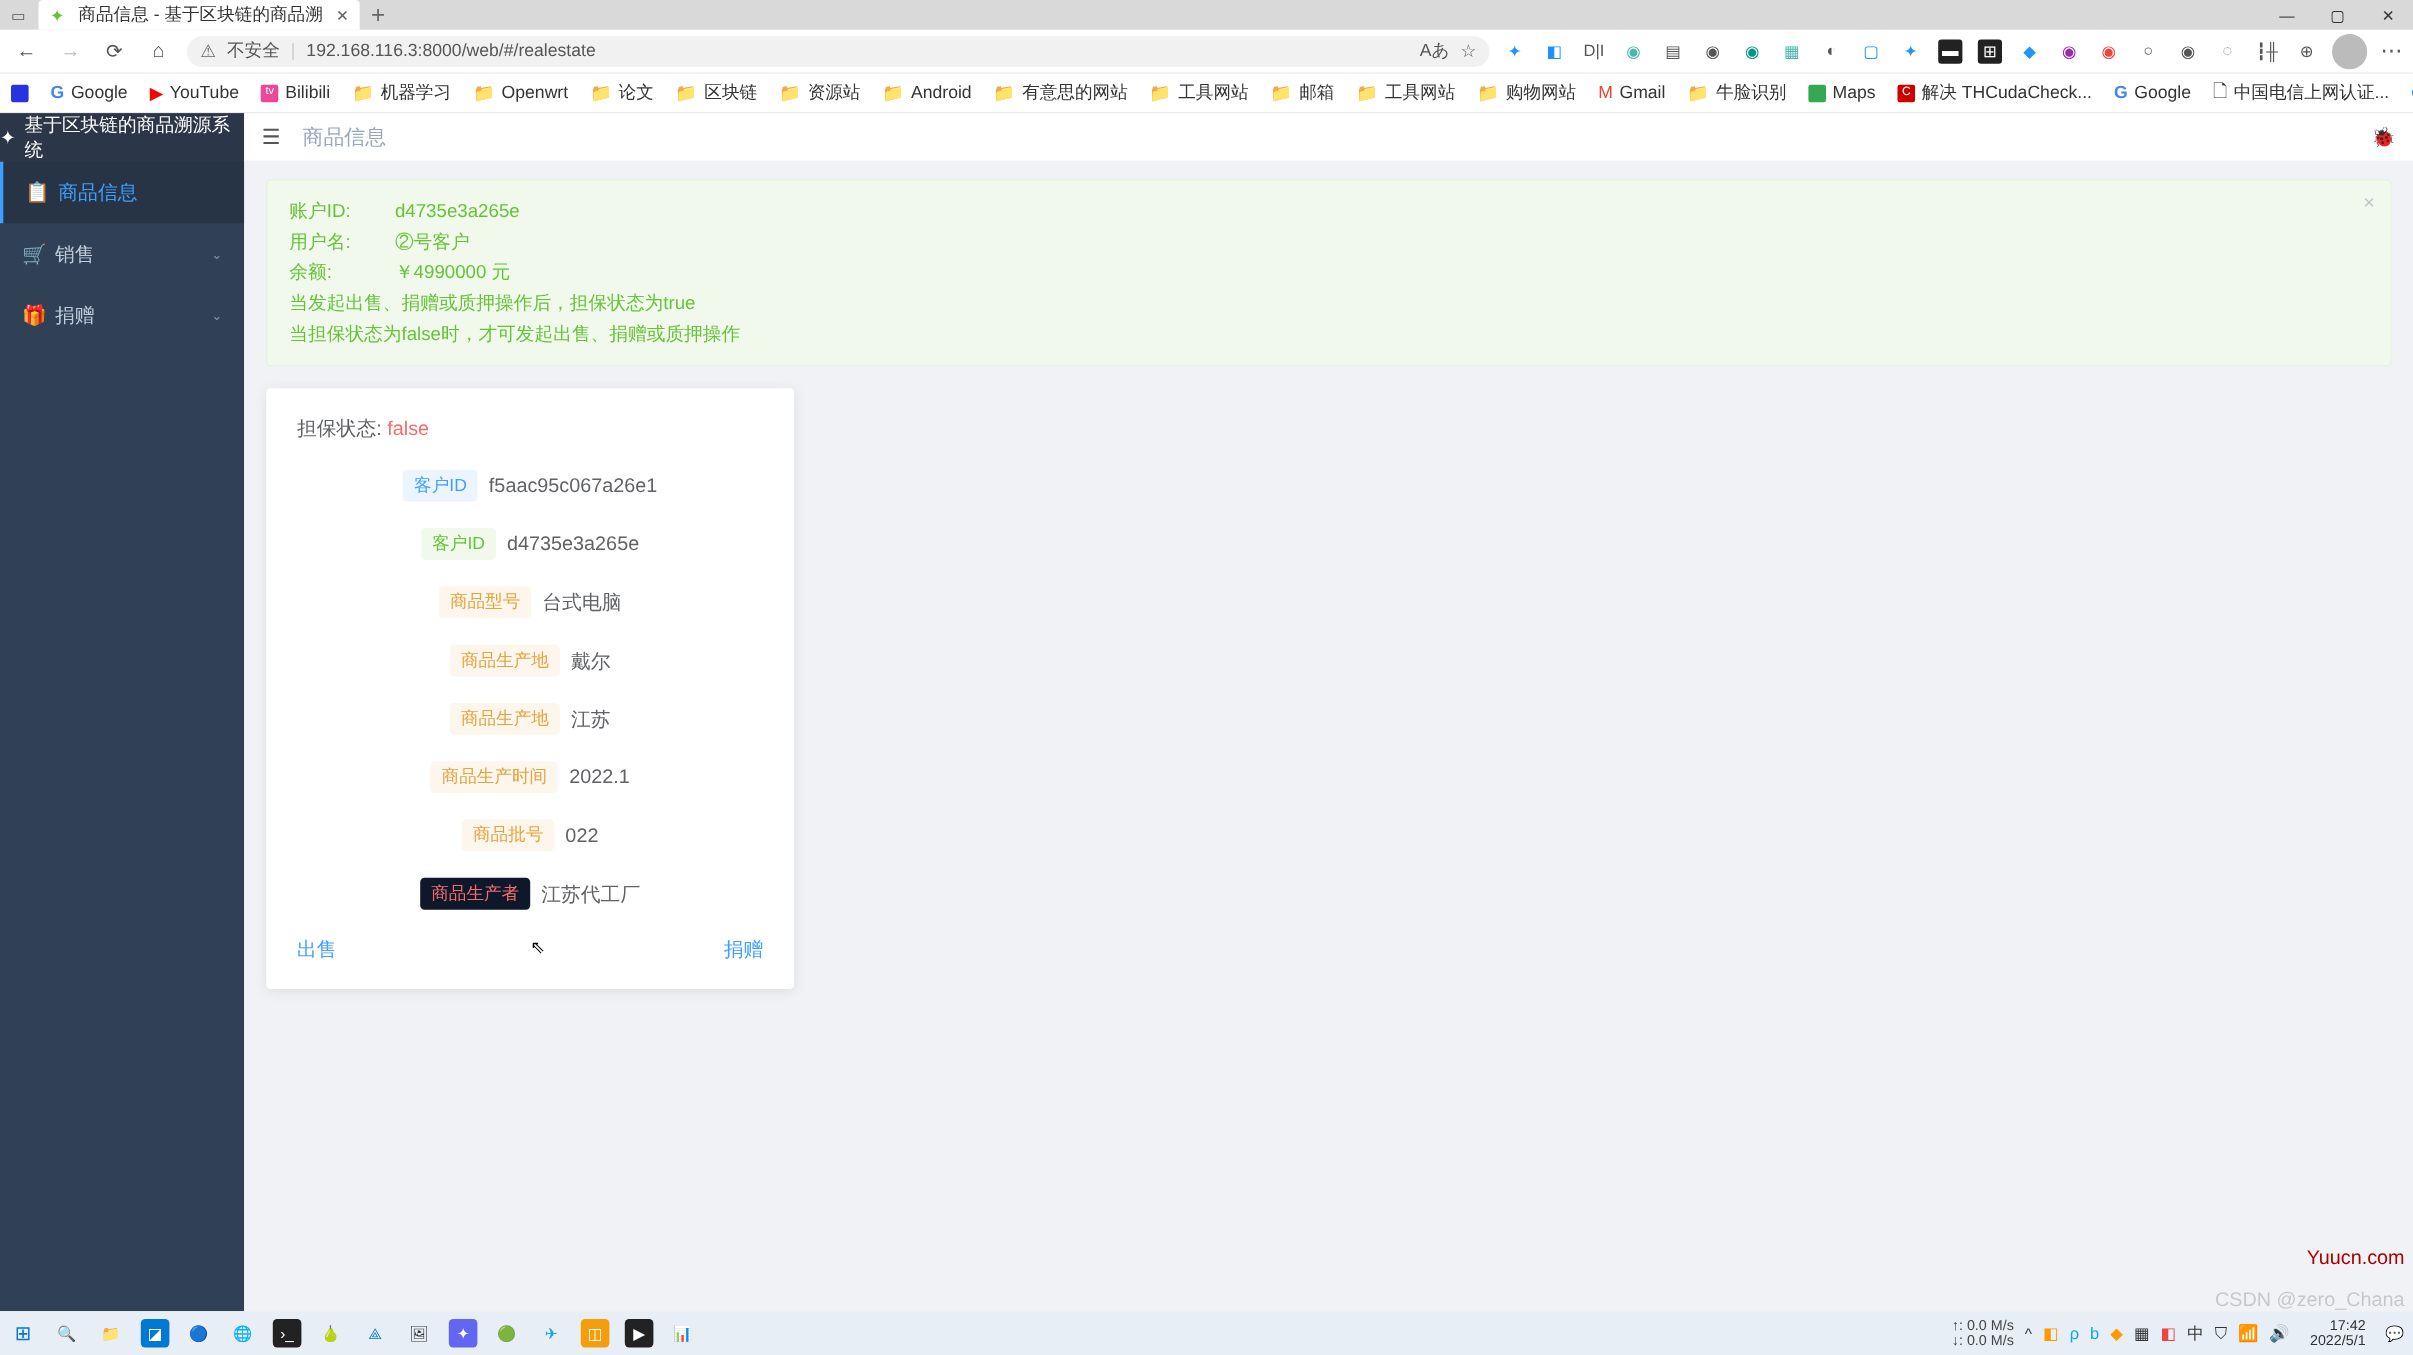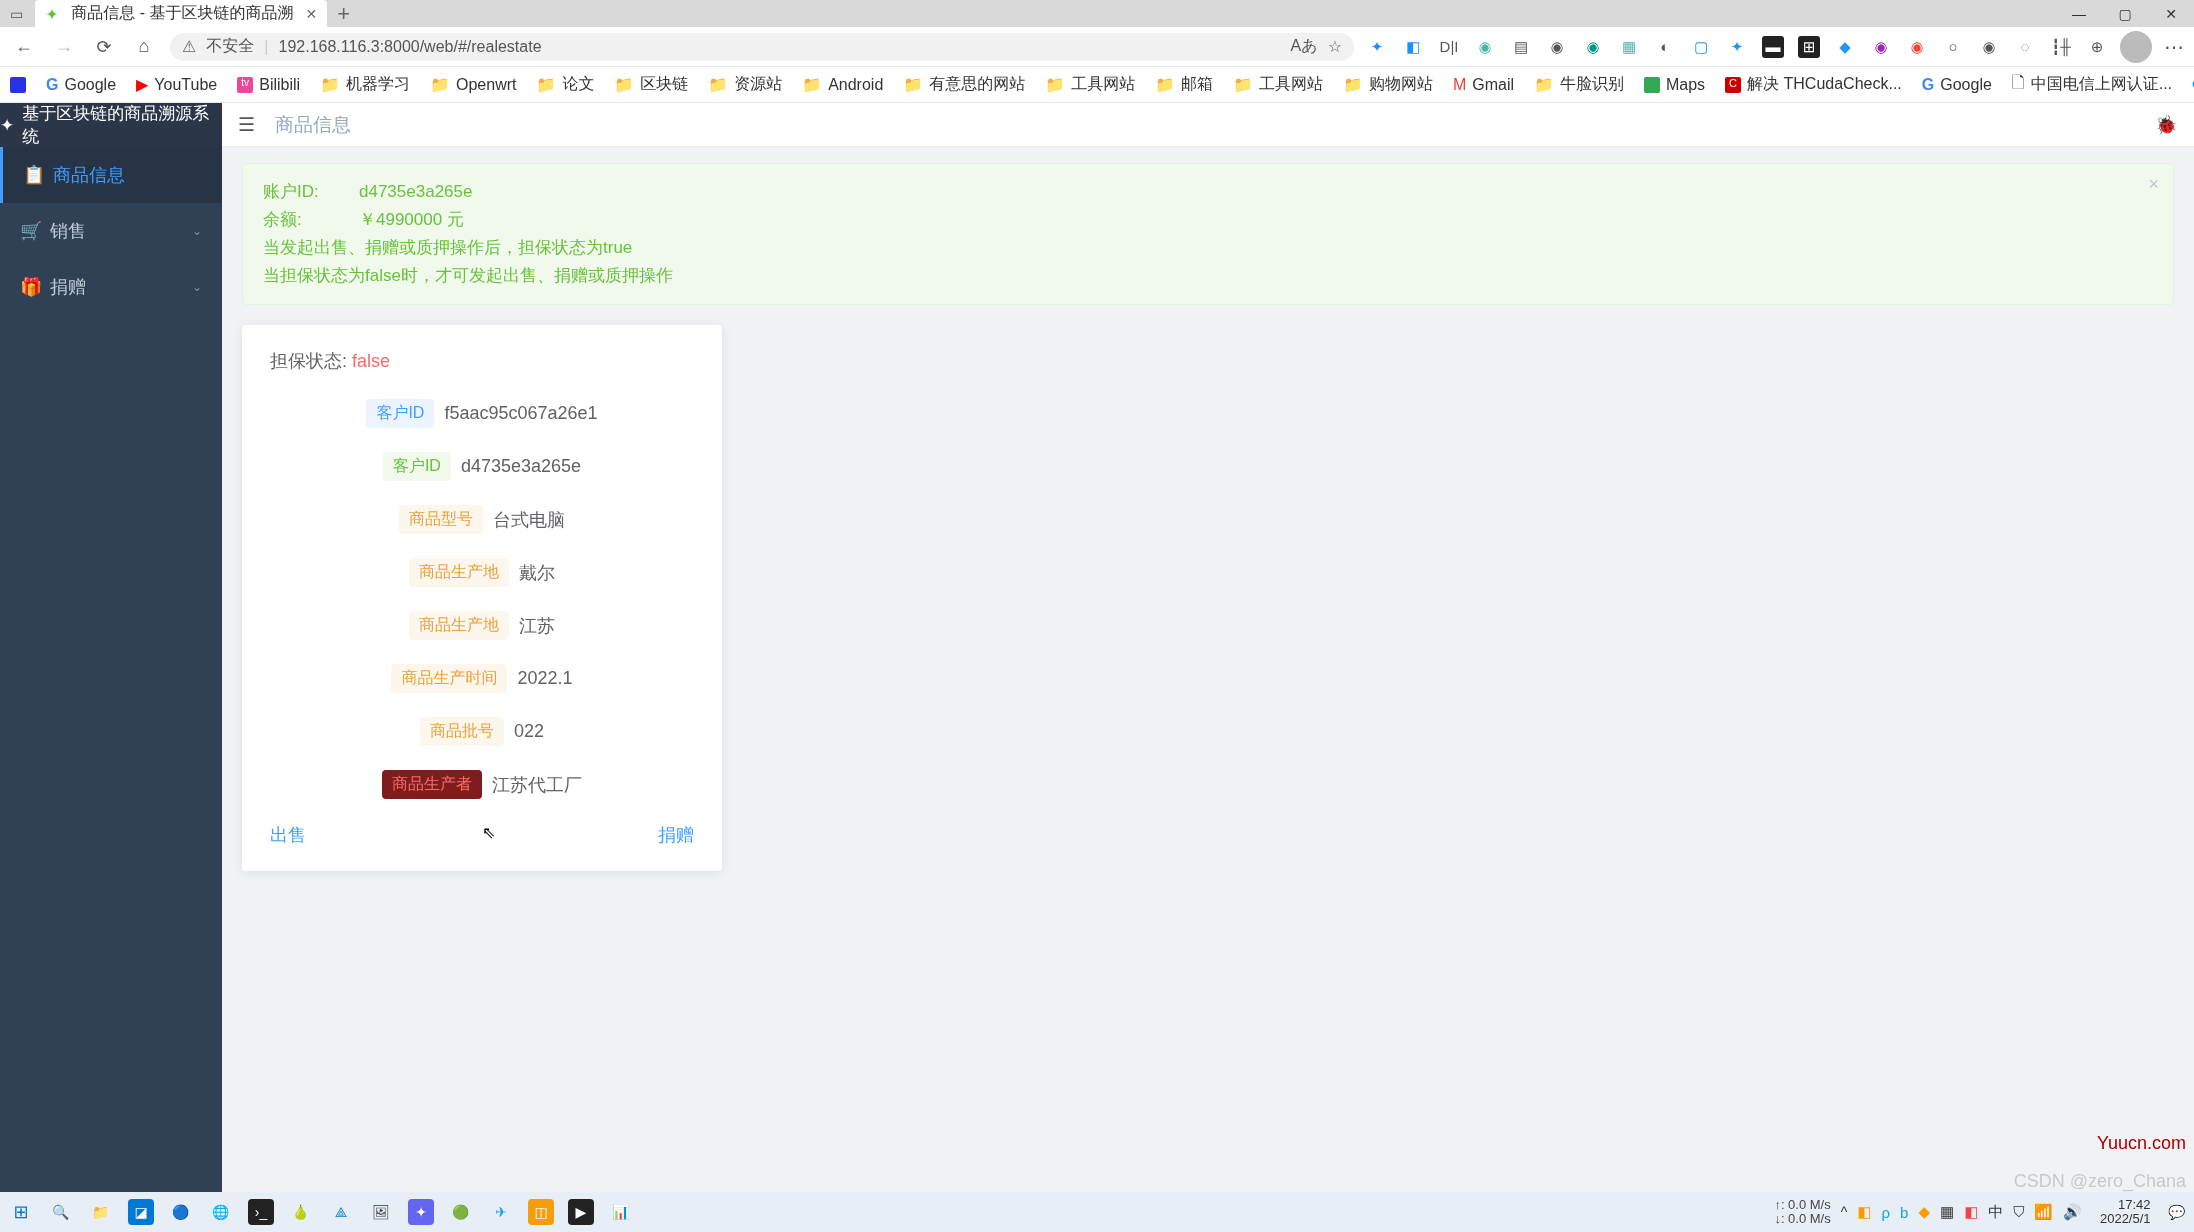--- a/index.html
+++ b/index.html
@@ -49,21 +49,21 @@
 .alert-label{width:90px;margin-right:6px}
 
 .card{width:480px;background:#fff;border-radius:4px;box-shadow:0 2px 12px rgba(0,0,0,.08);padding:24px 28px}
 .status-row{text-align:left;margin-bottom:26px;font-size:18px;color:#606266}
 .status-row .false{color:#f56c6c}
 .field{display:flex;align-items:center;margin-bottom:24px}
 .tag{display:inline-block;padding:4px 10px;border-radius:4px;font-size:16px;margin-right:10px}
 .tag-blue{background:#ecf5ff;color:#409eff}
 .tag-green{background:#f0f9eb;color:#67c23a}
 .tag-orange{background:#fdf6ec;color:#e6a23c}
-.tag-red{background:#7f1d1d;color:#f56c6c}
+.tag-red{background:#0f172a;color:#f56c6c}
 .field-val{color:#606266;font-size:18px}
 .field-row{display:flex;justify-content:center;align-items:center}
 .actions{display:flex;justify-content:space-between;gap:20px;margin-top:10px}
 .link{color:#409eff;font-size:18px;cursor:pointer}
 .cursor-fake{position:absolute;font-size:16px;pointer-events:none}
 
 
 .watermark1{position:absolute;right:8px;bottom:78px;color:#a00;font-size:18px;font-weight:500}
 .watermark2{position:absolute;right:8px;bottom:40px;color:rgba(0,0,0,.18);font-size:18px}
 
@@ -257,20 +257,24 @@
     </div>
 
     <div class="content">
       <div class="alert">
         <span class="alert-close">×</span>
         <div class="alert-line">
             <span class="alert-label">账户ID:</span>
             <span>d4735e3a265e</span>
           </div>
         <div class="alert-line">
+            <span class="alert-label">用户名:</span>
+            <span>②号客户</span>
+          </div>
+        <div class="alert-line">
             <span class="alert-label">余额:</span>
             <span>￥4990000 元</span>
           </div>
         <div class="alert-line">当发起出售、捐赠或质押操作后，担保状态为true</div>
         <div class="alert-line">当担保状态为false时，才可发起出售、捐赠或质押操作</div>
       </div>
 
       <div class="card">
         <div class="status-row">
           <span>担保状态: </span><span class="false">false</span>

